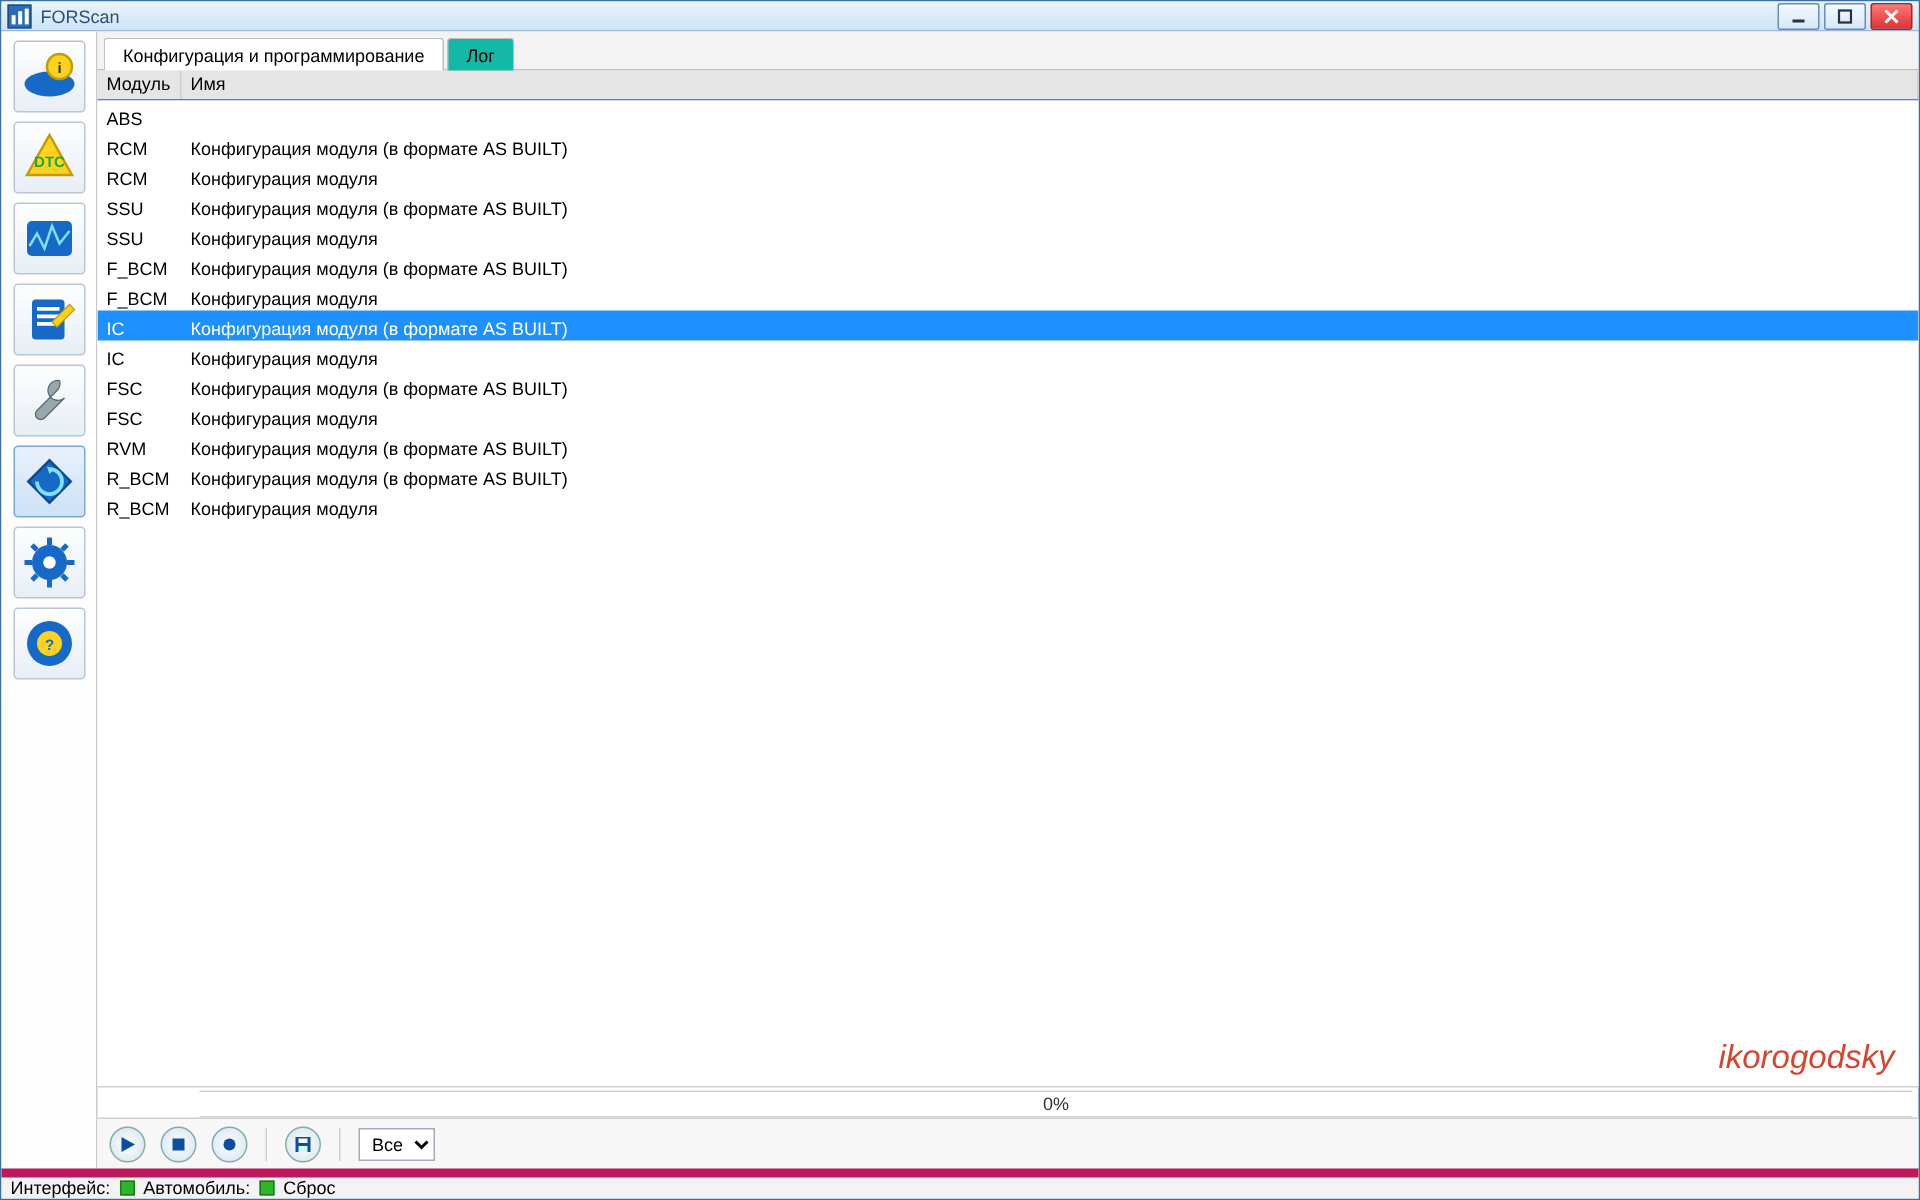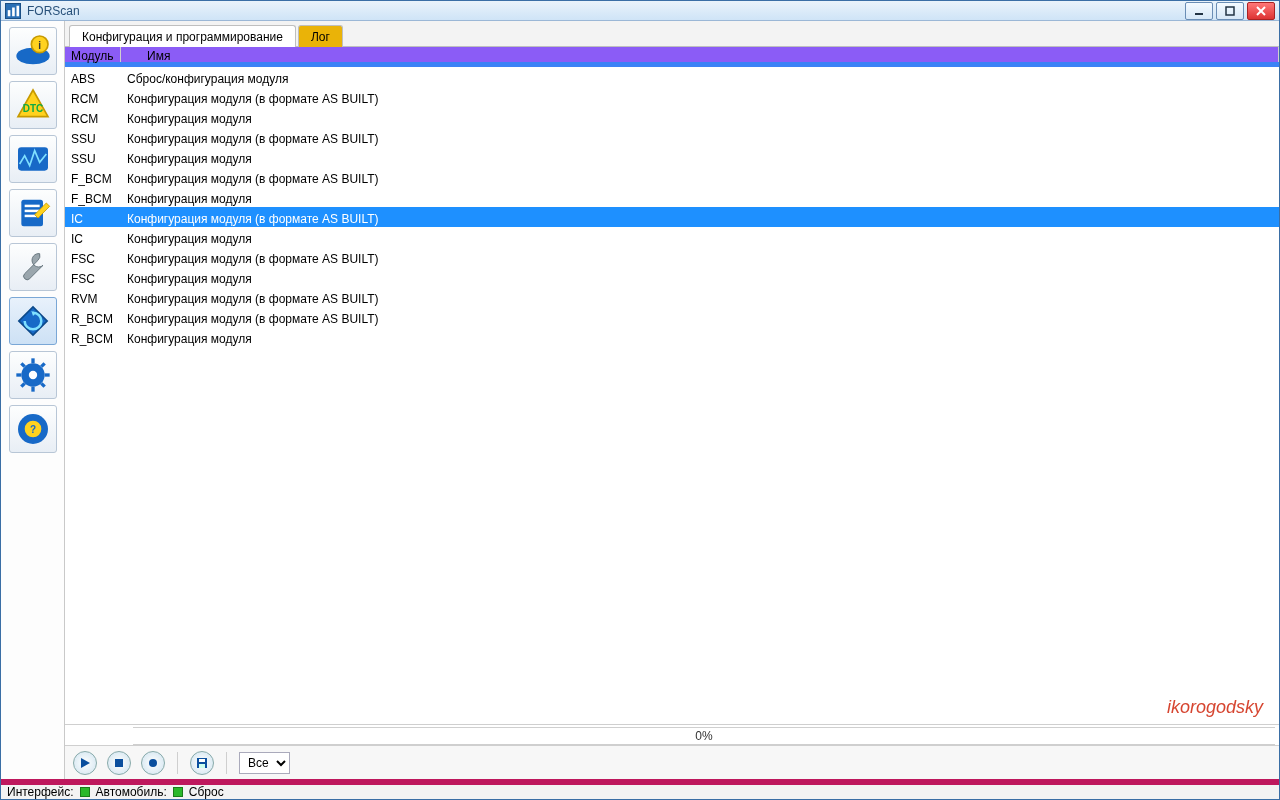--- a/index.html
+++ b/index.html
@@ -19,35 +19,35 @@
 
 .sidebar { width: 64px; background: #fdfdfd; border-right: 1px solid #c9c9c9; display: flex; flex-direction: column; align-items: center; padding-top: 6px; gap: 6px; }
 .sidebar .sbtn { width: 48px; height: 48px; border: 1px solid #b8c6d6; border-radius: 3px; background: linear-gradient(#fdfefe, #e8eef5); display: flex; align-items: center; justify-content: center; cursor: pointer; }
 .sidebar .sbtn.selected { background: linear-gradient(#e8f1fb, #cde1f5); border-color: #7aa7d6; }
 .sidebar .sbtn svg { width: 40px; height: 40px; }
 
 .main { flex: 1; display: flex; flex-direction: column; min-width: 0; }
 
 .tabs { height: 26px; display: flex; align-items: flex-end; border-bottom: 1px solid #bfbfbf; padding-left: 4px; gap: 2px; background: #f3f3f3; }
 .tab { padding: 4px 12px 3px; border: 1px solid #bfbfbf; border-bottom: none; background: #fff; border-radius: 3px 3px 0 0; cursor: pointer; position: relative; top: 1px; }
-.tab.inactive { background: #eab308; }
-
-.colhdr { height: 20px; display: flex; border-bottom: 5px solid #3b82f6; background: #8b5cf6; gap: 20px; }
+.tab.inactive { background: #14b8a6; }
+
+.colhdr { height: 20px; display: flex; border-bottom: 1px solid #3b82f6; background: #e5e5e5; }
 .colhdr .cell { padding: 2px 6px; border-right: 1px solid #cfcfcf; }
 .colhdr .c0 { width: 56px; }
 .colhdr .c1 { flex: 1; }
 
 .listwrap { flex: 1; overflow: auto; background: #fff; position: relative; }
 .row { display: flex; height: 20px; align-items: flex-end; cursor: pointer; }
 .row .cell { padding: 1px 6px; white-space: nowrap; }
 .row .c0 { width: 56px; }
 .row .c1 { flex: 1; }
 .row.selected { background: #1e90ff; color: #fff; }
 
-.watermark { position: absolute; right: 16px; bottom: 6px; color: #d64530; font-size: 18px; font-style: italic; pointer-events: none; font-family: "Segoe UI", sans-serif; }
+.watermark { position: absolute; right: 16px; bottom: 6px; color: #d64530; font-size: 22px; font-style: italic; pointer-events: none; font-family: "Segoe UI", sans-serif; }
 
 .progress { height: 18px; border-top: 1px solid #cfcfcf; border-bottom: 1px solid #cfcfcf; display: flex; align-items: center; justify-content: center; background: #fff; color: #333; font-size: 11px; margin: 2px 4px 0 68px; }
 .progress-outer { border-top: 1px solid #cfcfcf; }
 
 .toolbar { height: 34px; display: flex; align-items: center; padding: 0 8px; gap: 10px; border-top: 1px solid #cfcfcf; background: #f7f7f7; }
 .toolbar .tbtn { width: 24px; height: 24px; border: 1px solid #8aa; border-radius: 12px; display: inline-flex; align-items: center; justify-content: center; background: radial-gradient(#fff,#cfe3ef); cursor: pointer; }
 .toolbar .tbtn svg { width: 12px; height: 12px; }
 .toolbar .sep { width: 1px; height: 22px; background: #cfcfcf; margin: 0 2px; }
 .toolbar select { height: 22px; border: 1px solid #aab; background: #fff; padding: 1px 4px; }
 
@@ -162,21 +162,20 @@
       </div>
 
       <div class="colhdr">
         <div class="cell c0">Модуль</div>
         <div class="cell c1">Имя</div>
       </div>
 
       <div class="listwrap" id="listwrap">
         <div class="row">
             <div class="cell c0">ABS</div>
-            <div class="cell c1">Сброс/конфигурация модуля</div>
           </div>
           <div class="row">
             <div class="cell c0">RCM</div>
             <div class="cell c1">Конфигурация модуля (в формате AS BUILT)</div>
           </div>
           <div class="row">
             <div class="cell c0">RCM</div>
             <div class="cell c1">Конфигурация модуля</div>
           </div>
           <div class="row">

